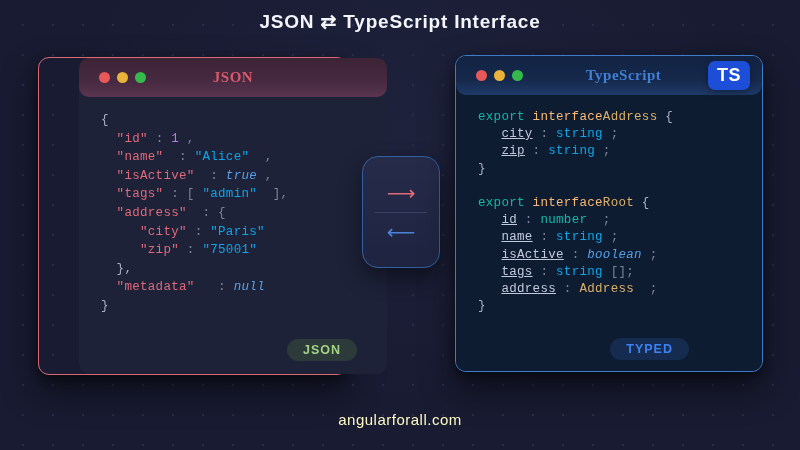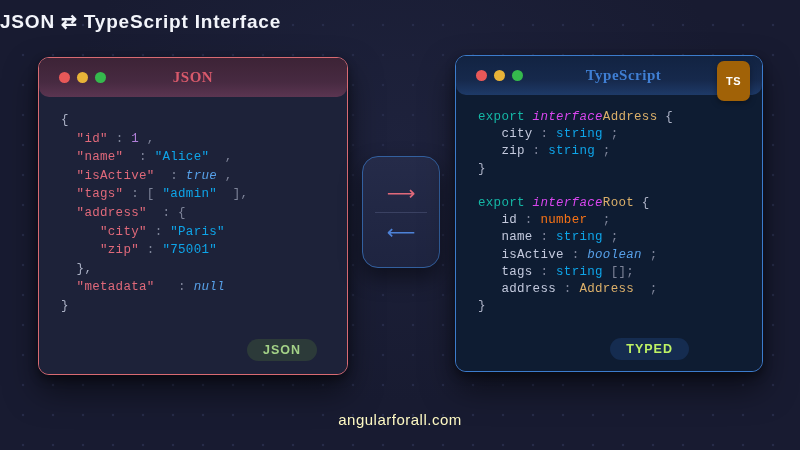--- a/index.html
+++ b/index.html
@@ -13,33 +13,33 @@
     background-image:
       radial-gradient(ellipse at 50% 30%, rgba(40,46,80,0.35) 0%, rgba(0,0,0,0) 60%),
       radial-gradient(circle, #272c4a 1.2px, rgba(0,0,0,0) 1.6px);
     background-size:100% 100%, 30px 30px;
     background-position:0 0, 8px 10px;
   }
 
   
   .page-title {
     position:absolute; top:10px; left:0; width:100%;
-    text-align:left;
+    text-align:center;
     color:#f3f5fb; font-size:19px; font-weight:800; letter-spacing:0.8px;
   }
 
   
   .panel {
     position:absolute; border-radius:11px; overflow:visible;
     box-shadow:0 16px 32px rgba(0,0,0,0.5), 0 4px 10px rgba(0,0,0,0.4);
   }
   .panel-inner { width:100%; height:100%; border-radius:10px; overflow:hidden; position:relative; }
 
   .panel-json { left:38px; top:57px; width:310px; height:318px; border:1.5px solid #d96a72; }
-  .panel-json .panel-inner { background:#1d2239; }
+  .panel-json .panel-inner { background:#1d2239;margin-left:40px; }
   .panel-json .panel-header {
     background:linear-gradient(180deg,#3d2336 0%, #472a41 62%, #5b3551 100%);
   }
   .panel-json .panel-title { color:#d8596b; }
 
   .panel-ts { left:455px; top:55px; width:308px; height:317px; border:1.5px solid #3c7ccc; }
   .panel-ts .panel-inner { background:#0e1c32; }
   .panel-ts .panel-header {
     background:linear-gradient(180deg,#122342 0%, #16294c 62%, #1e3a68 100%);
   }
@@ -56,23 +56,23 @@
   .dot-yellow { background:#e8b338; }
   .dot-green  { background:#35b94d; }
   .panel-title {
     width:100%; text-align:center;
     font-family:"Liberation Serif", serif;
     font-weight:700; font-size:15px; letter-spacing:0.5px;
   }
 
   .ts-corner-badge {
     position:absolute; top:5px; right:12px;
-    background:#a16207; color:#ffffff;
-    font-weight:800; font-size:11px; letter-spacing:0.5px;
-    padding:14px 9px; border-radius:7px;
+    background:#1d4ed8; color:#ffffff;
+    font-weight:800; font-size:18px; letter-spacing:0.5px;
+    padding:4px 9px; border-radius:7px;
     box-shadow:0 2px 6px rgba(0,0,0,0.35);
     z-index:3;
   }
 
   
   .code-area {
     padding:14px 18px 0 22px;
     font-family:"Liberation Mono", monospace;
     font-size:12.5px;
     white-space:pre;
@@ -81,38 +81,38 @@
   .panel-json .code-area { line-height:18.6px; }
   .panel-ts   .code-area { line-height:17.2px; }
 
   .tok-punc  { color:#7d8398; }
   .tok-brace { color:#aab0c4; }
   .tok-key   { color:#e0697a; }
   .tok-str   { color:#0ea5e9; }
   .tok-num   { color:#b07fd8; }
   .tok-bool  { color:#57a0e8;font-style:italic; }
   .tok-kw1   { color:#14b8a6; }
-  .tok-kw2   { color:#d946ef;font-style:italic; }
+  .tok-kw2   { color:#fdba74; }
   .tok-type  { color:#dcb06a; }
-  .tok-num2  { color:#f97316; }
-  .tok-prop  { color:#c3c9dd; }
+  .tok-num2  { color:#14b8a6; }
+  .tok-prop  { color:#c3c9dd;text-decoration:underline; }
 
   
   .pill {
     position:absolute;
     padding:4px 16px; border-radius:12px;
     font-size:12.5px; font-weight:800; letter-spacing:1px;
   }
   .pill-json {
     right:30px; bottom:13px;
     background:#2c3a39; color:#a4d287;
   }
   .pill-typed {
     right:73px; bottom:11px;
-    background:#152c50; color:#bef264;text-align:center;
+    background:#152c50; color:#3b82f6;text-align:center;
   }
 
   
   .converter {
     position:absolute; left:362px; top:156px; width:78px; height:112px;
     border:1.5px solid #33609f; border-radius:16px;
     background:linear-gradient(180deg,#252b49 0%, #1e2440 100%);
     box-shadow:0 10px 22px rgba(0,0,0,0.45);
     display:flex; flex-direction:column; align-items:center; justify-content:center;
   }

